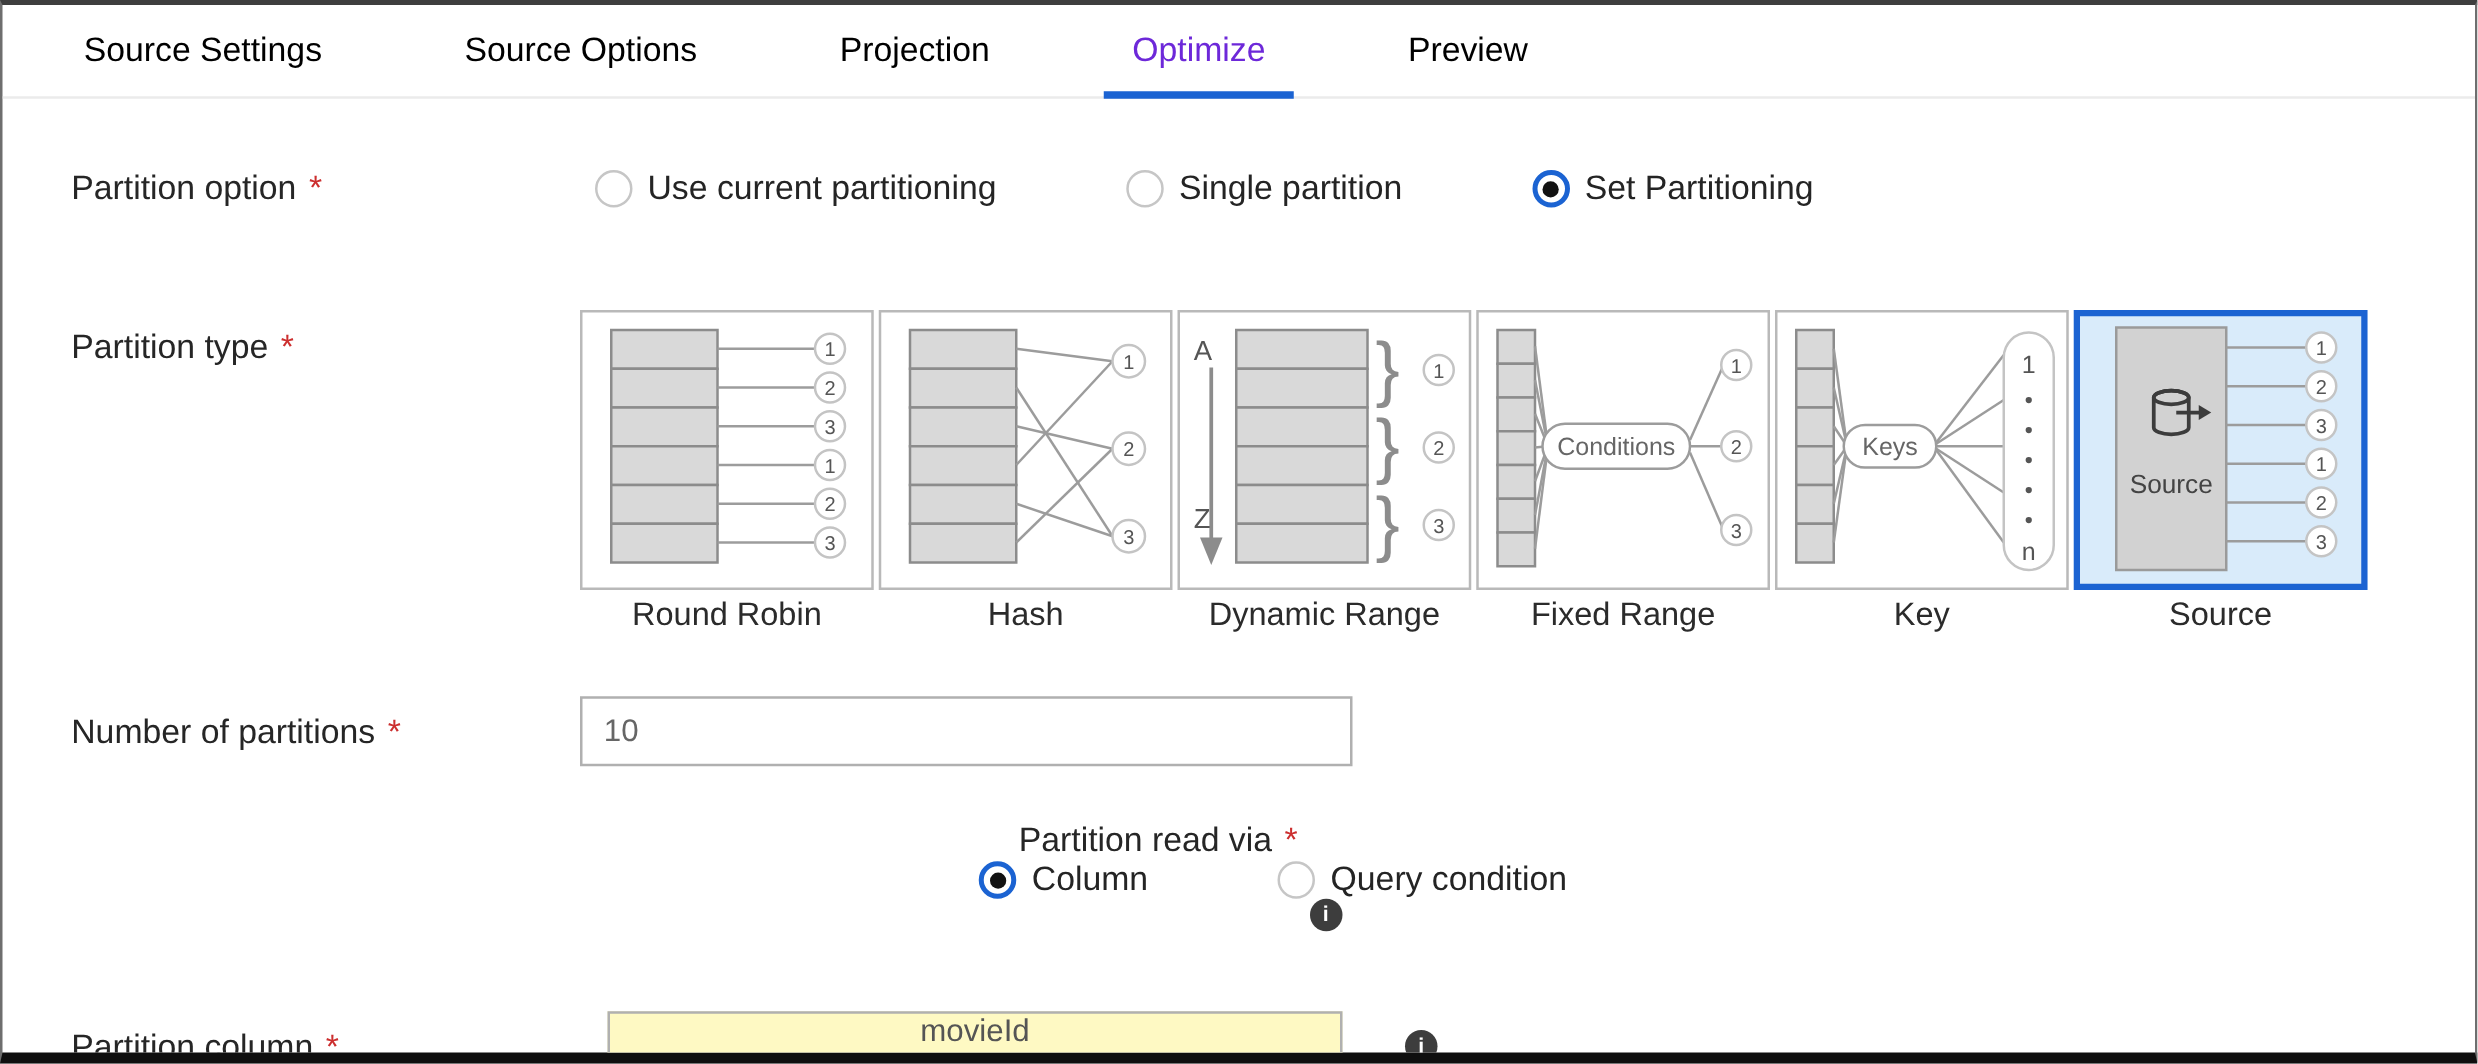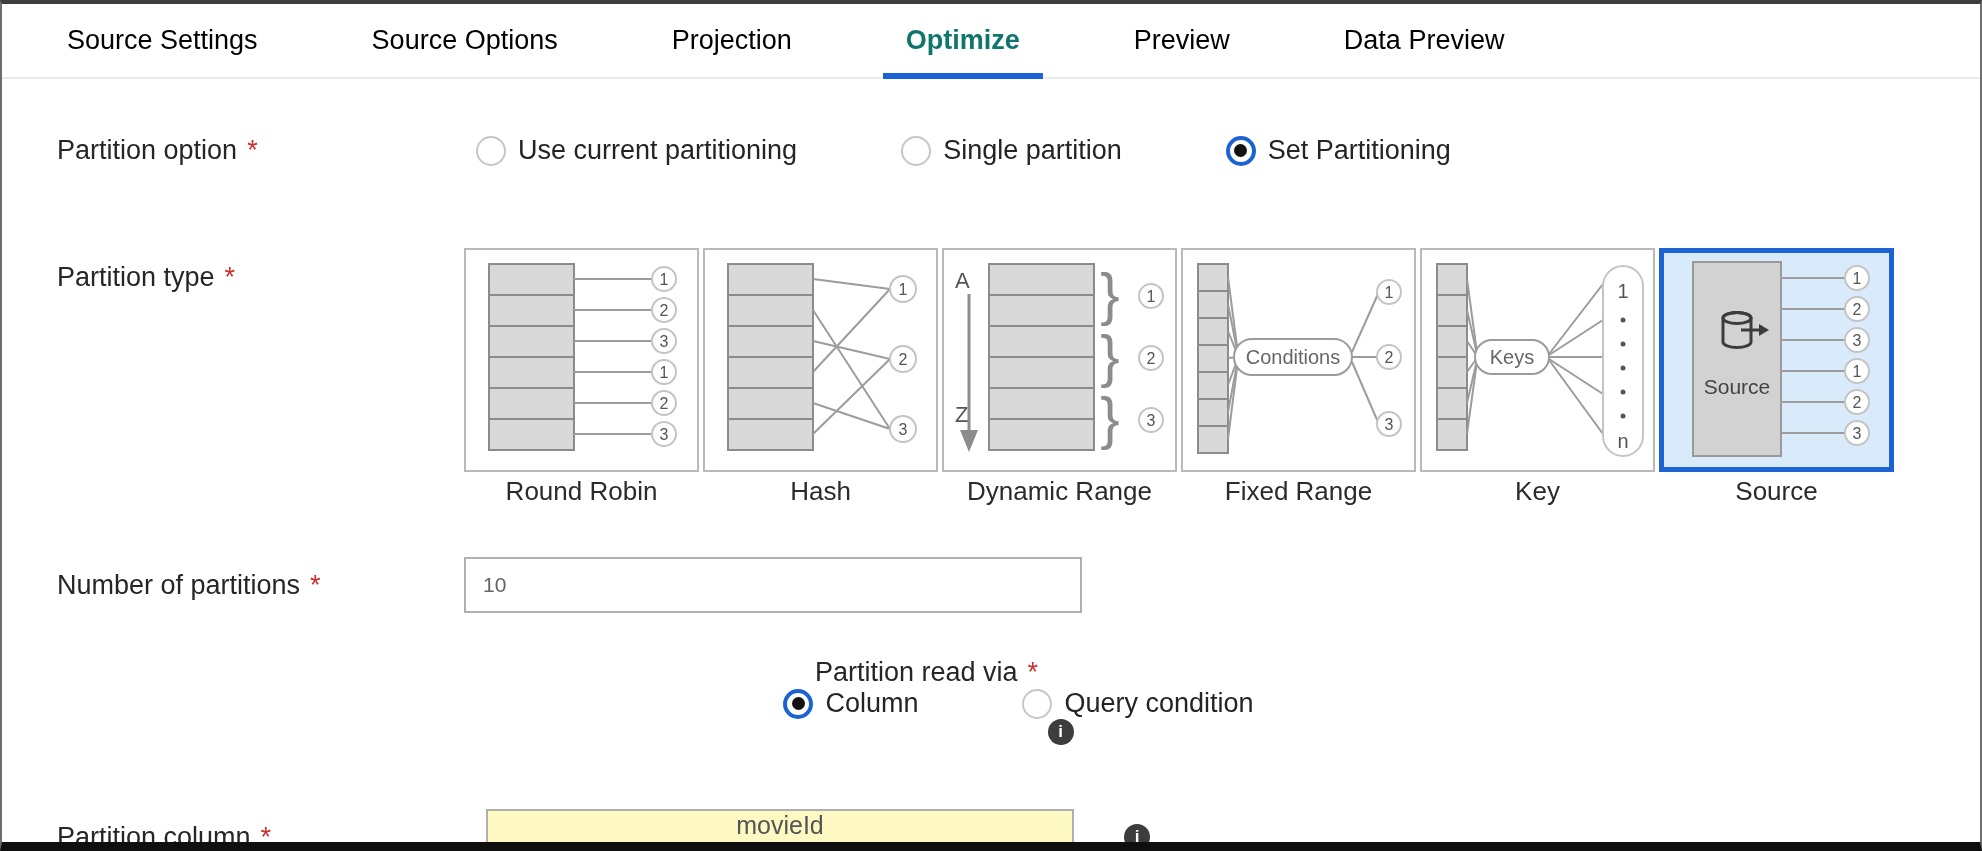--- a/index.html
+++ b/index.html
@@ -4,64 +4,63 @@
 <style>
   html,body{margin:0;padding:0;background:#fff;}
   .screen{
     width:1982px;height:851px;box-sizing:border-box;background:#fff;
     border:2px solid #6e6e6e;border-top:4px solid #3e3e3e;border-bottom:9px solid #0f0f0f;
     overflow:hidden;font-family:"Liberation Sans",sans-serif;color:#262626;
   }
   
   .tabbar{display:flex;align-items:stretch;height:73px;border-bottom:2px solid #ebebeb;padding-left:8px;}
   .tab{position:relative;display:flex;align-items:center;padding:0 57px;font-size:27px;color:#000000;cursor:pointer;}
-  .tab.active{color:#0f766e;font-weight:bold;}
+  .tab.active{color:#6d28d9;}
   .tab.active::after{content:"";position:absolute;left:34px;right:34px;bottom:-2px;height:6px;background:#1b63d2;}
   
   .form{padding-left:55px;}
   .row{display:flex;align-items:center;}
   .row.top-align{align-items:flex-start;}
   .label-col{width:407px;flex-shrink:0;font-size:27px;color:#262626;}
   .row.top-align .label-col{padding-top:14px;}
   .req{color:#cc2f2f;margin-left:10px;}
   .mt1{margin-top:56px;gap:12px;}.mt2{margin-top:82px;}.mt3{margin-top:50px;}.mt4{margin-top:44px;flex-direction:column;}.mt5{margin-top:64px;gap:22px;}
   
   .radio-group{display:flex;align-items:center;gap:104px;}
-  .radio-opt{display:flex;align-items:center;cursor:pointer;}
+  .radio-opt{display:flex;align-items:flex-end;cursor:pointer;}
   .radio{width:30px;height:30px;box-sizing:border-box;border-radius:50%;border:2px solid #c6c6c6;background:#fff;margin-right:12px;flex-shrink:0;display:flex;align-items:center;justify-content:center;}
   .radio.checked{border:4px solid #1b63d2;}
   .radio.checked::after{content:"";width:13px;height:13px;border-radius:50%;background:#121212;}
   .radio-label{font-size:27px;color:#242424;white-space:nowrap;}
   
   .cards,.card-labels{display:flex;gap:4px;}
   .card{width:235px;height:224px;box-sizing:border-box;border:2px solid #b9b9b9;background:#fff;display:flex;align-items:center;justify-content:center;cursor:pointer;}
   .card.selected{border:5px solid #1b63d2;background:#d9ebfa;}
   .card-labels{margin-top:4px;}
   .card-label{width:235px;text-align:center;font-size:26px;color:#2b2b2b;}
   svg text{font-family:"Liberation Sans",sans-serif;}
   
-  .text-input{width:618px;height:56px;box-sizing:border-box;border:2px solid #b0b0b0;background:#fff;display:flex;align-items:center;padding-left:17px;font-size:21px;color:#666;}
+  .text-input{width:618px;height:56px;box-sizing:border-box;border:2px solid #b0b0b0;background:#fff;display:flex;align-items:center;padding-left:17px;font-size:25px;color:#666;}
   .dropdown{width:588px;height:56px;box-sizing:border-box;border:2px solid #b0b0b0;background:#fef9c3;display:flex;align-items:center;padding:0 16px;font-size:25px;color:#555;cursor:pointer;flex-direction:column;}
   .caret{margin-left:auto;font-size:17px;color:#111;}
   .info{width:26px;height:26px;border-radius:50%;background:#3d3d3d;color:#fff;font-size:17px;font-weight:bold;display:flex;align-items:center;justify-content:center;flex-shrink:0;cursor:pointer;}
   .info.after-radios{margin-left:84px;}
   .info.after-dd{margin-left:28px;}
 </style>
 </head>
 <body>
 
 <div class="screen">
 
   <div class="tabbar">
     <div class="tab">Source Settings</div>
     <div class="tab">Source Options</div>
     <div class="tab">Projection</div>
     <div class="tab active">Optimize</div>
     <div class="tab">Preview</div>
-    <div class="tab">Data Preview</div>
   </div>
 
   <div class="form">
 
     <div class="row mt1">
       <div class="label-col">
         <span>Partition option</span><span class="req">*</span>
       </div>
       <div class="radio-group">
         <div class="radio-opt">

